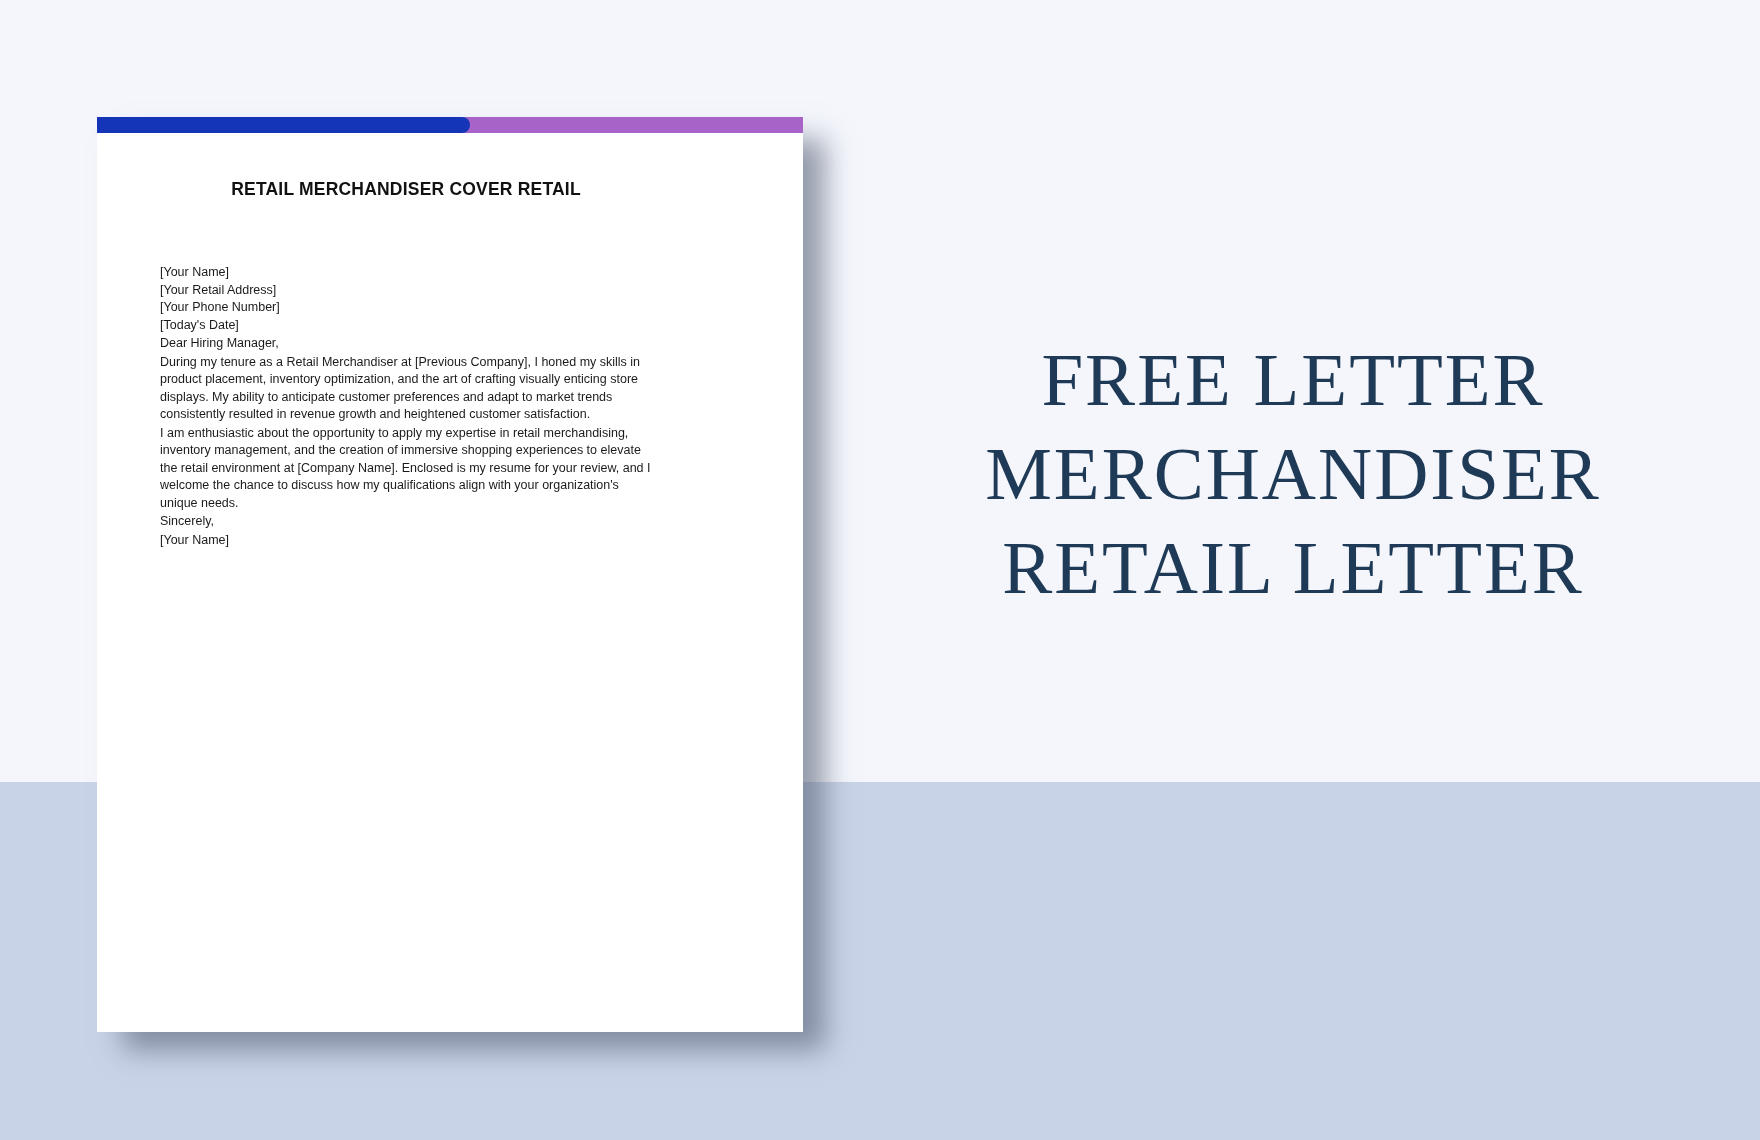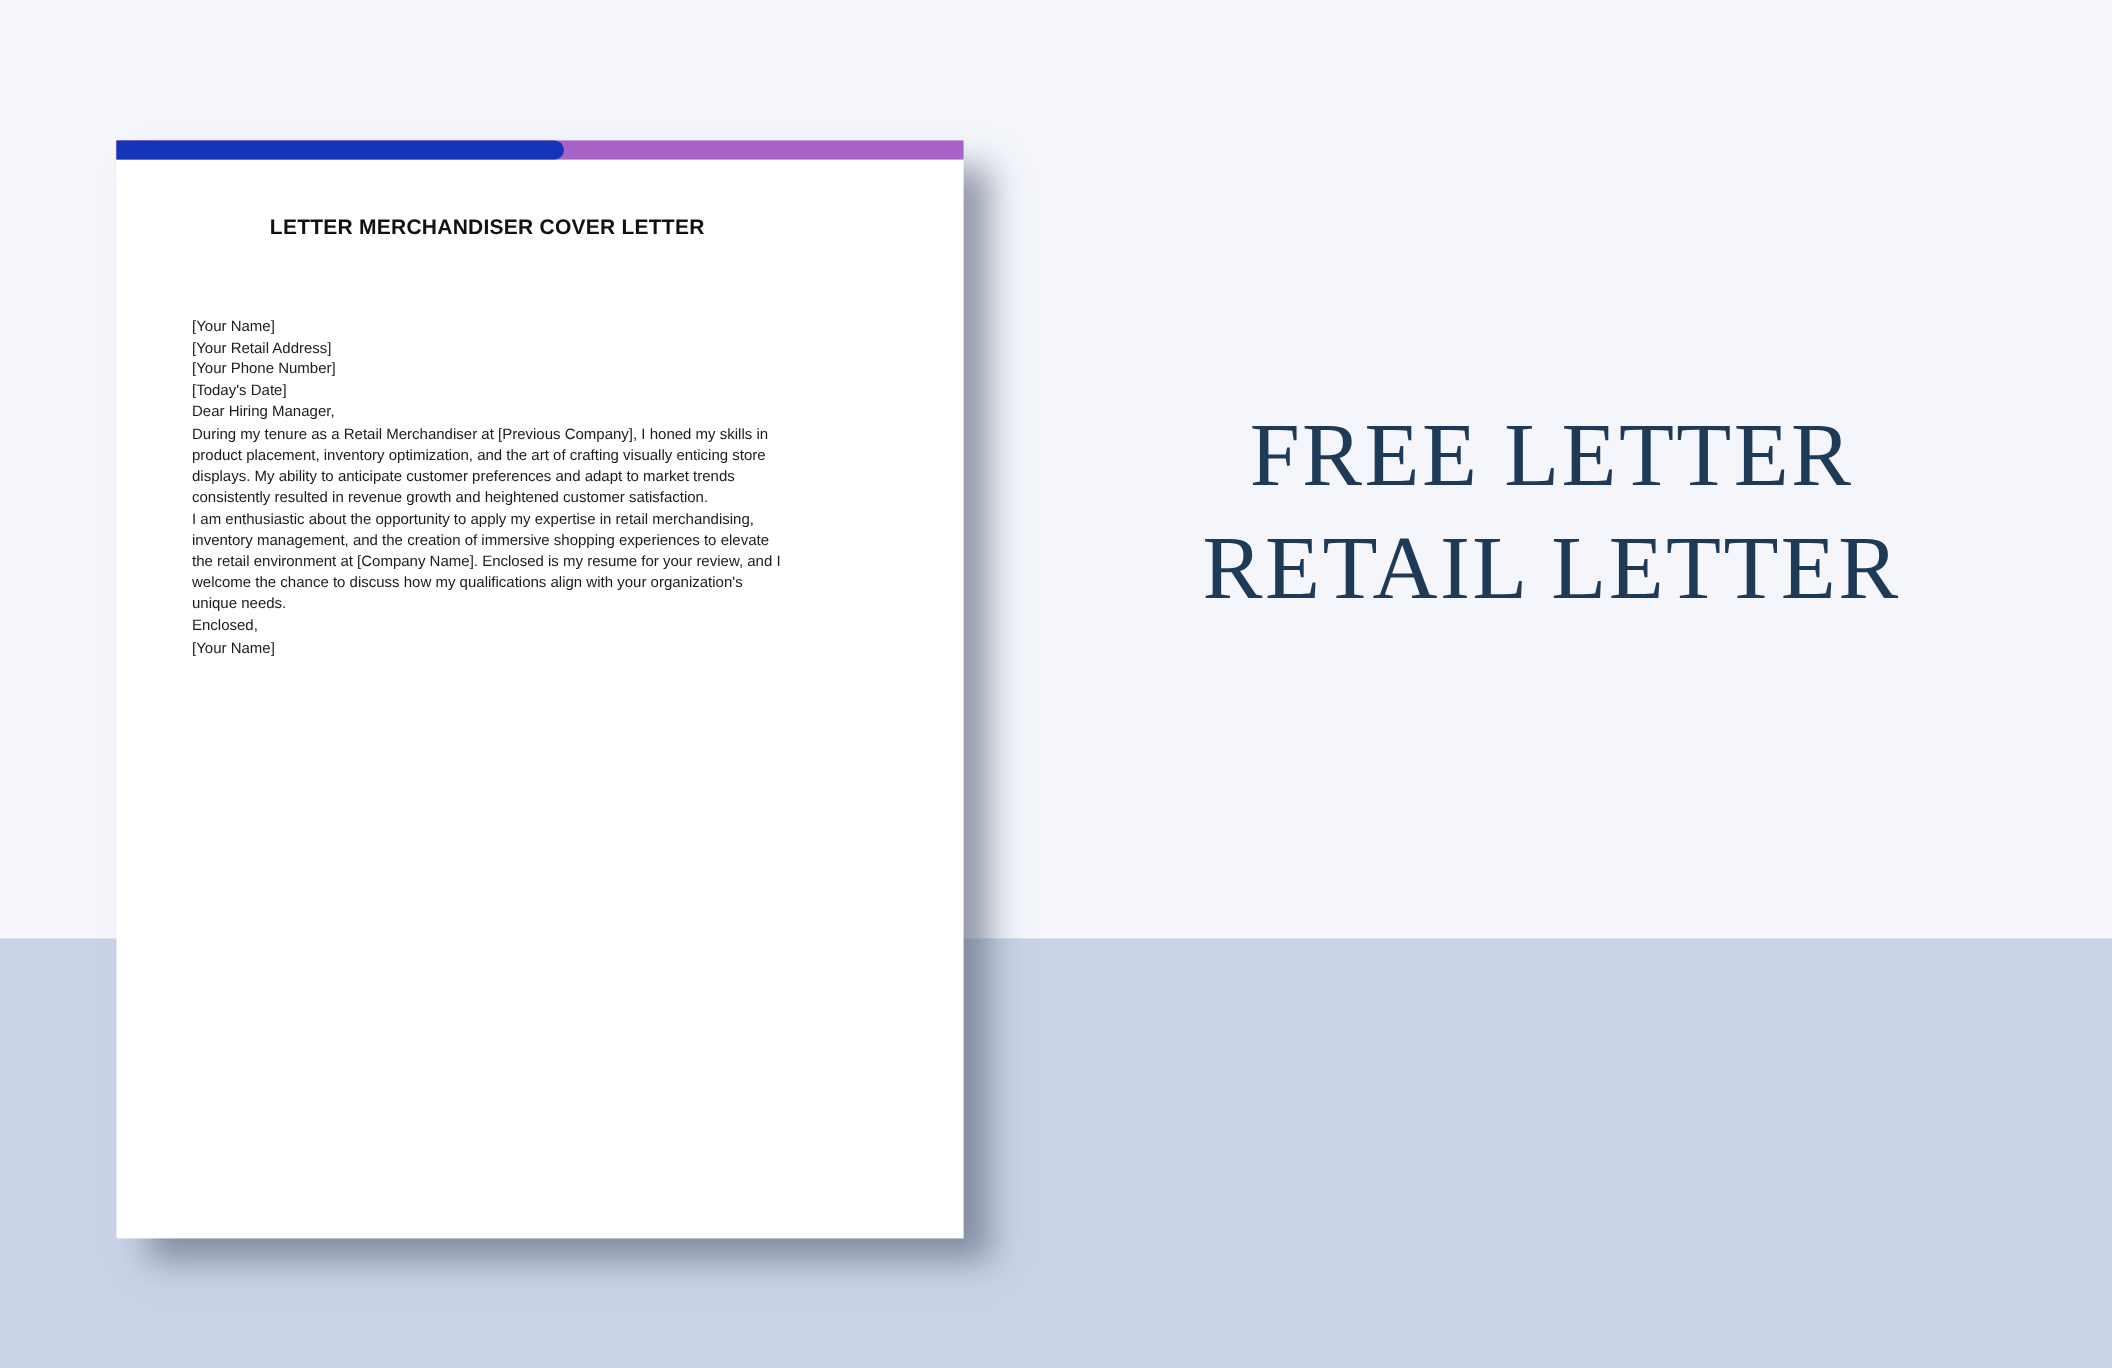--- a/index.html
+++ b/index.html
@@ -80,36 +80,37 @@
   <div class="bg-bottom"></div>
 
   <div class="paper">
 
     <div class="topbar">
       <div class="topbar-purple"></div>
       <div class="topbar-blue"></div>
     </div>
 
     <div class="content">
-      <h1 class="letter-title">LETTER MERCHANDISER COVER LETTER</h1>
+      <h1 class="letter-title">RETAIL MERCHANDISER COVER RETAIL</h1>
 
       <div class="contact-block">
         <div>[Your Name]</div>
         <div>[Your Retail Address]</div>
         <div>[Your Phone Number]</div>
         <div>[Today's Date]</div>
       </div>
 
       <p>Dear Hiring Manager,</p>
       <p>During my tenure as a Retail Merchandiser at [Previous Company], I honed my skills in product placement, inventory optimization, and the art of crafting visually enticing store displays. My ability to anticipate customer preferences and adapt to market trends consistently resulted in revenue growth and heightened customer satisfaction.</p>
       <p>I am enthusiastic about the opportunity to apply my expertise in retail merchandising, inventory management, and the creation of immersive shopping experiences to elevate the retail environment at [Company Name]. Enclosed is my resume for your review, and I welcome the chance to discuss how my qualifications align with your organization's unique needs.</p>
-      <p>Enclosed,</p>
+      <p>Sincerely,</p>
       <p>[Your Name]</p>
     </div>
 
   </div>
 
   <div class="hero">
     <div class="hero-line">FREE LETTER</div>
+    <div class="hero-line">MERCHANDISER</div>
     <div class="hero-line">RETAIL LETTER</div>
   </div>
 
 </div>
 
 </body></html>

